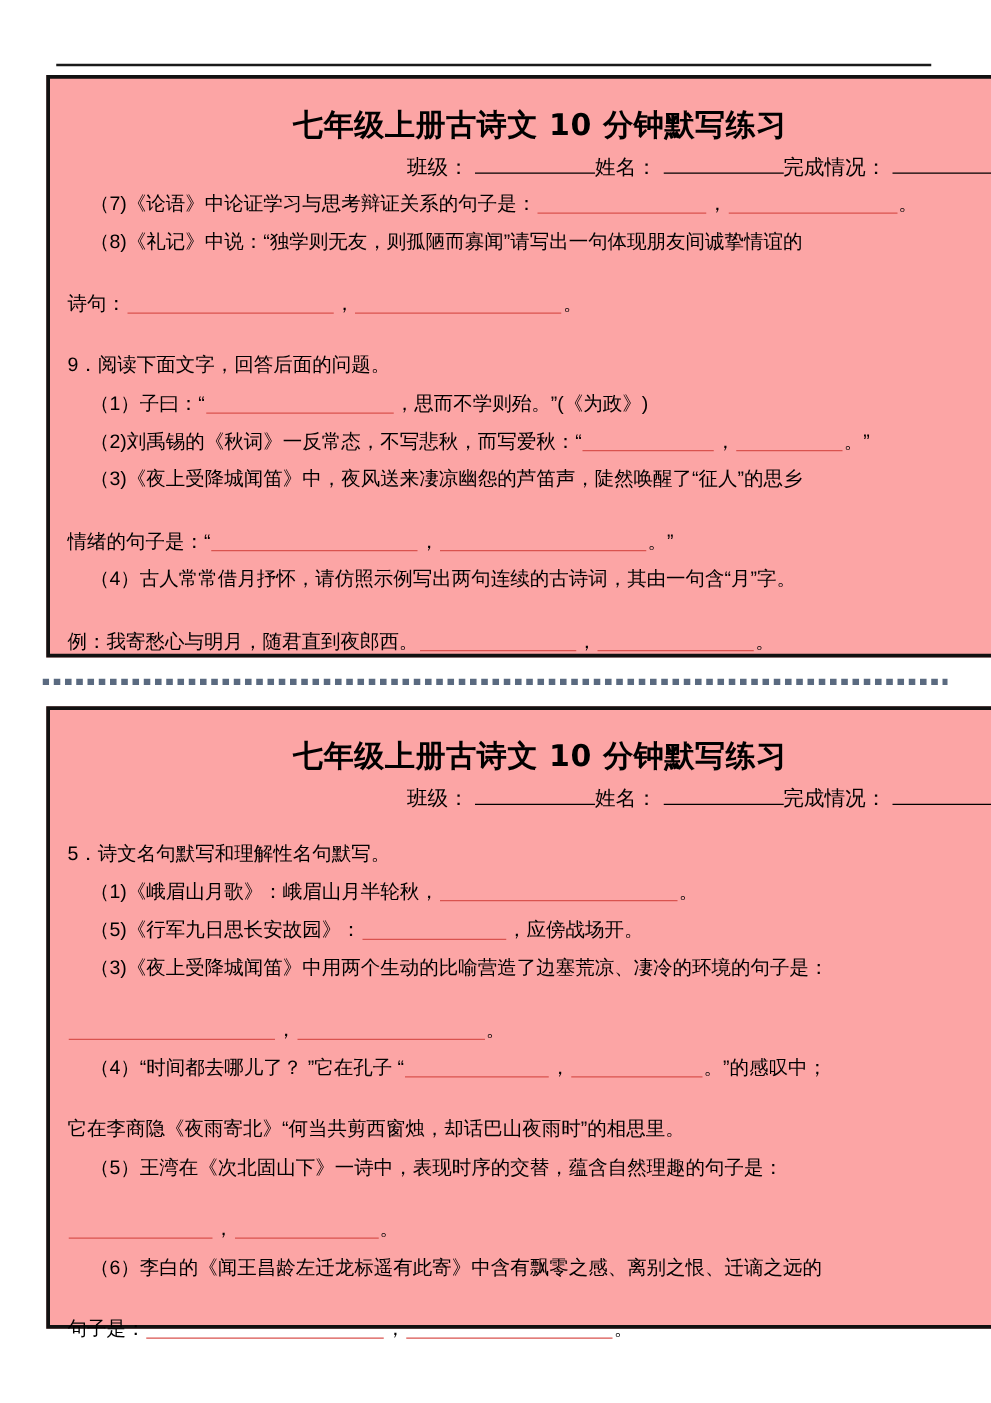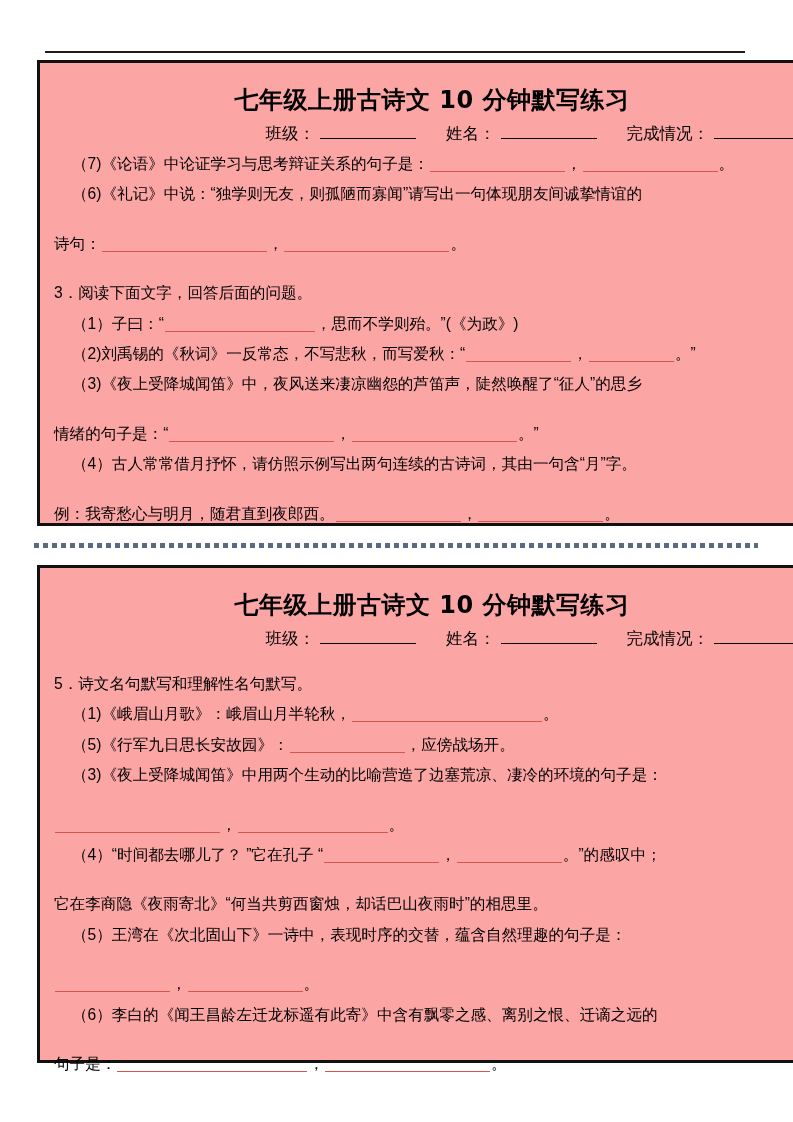--- a/index.html
+++ b/index.html
@@ -62,21 +62,21 @@
     gap: 0;
     font-size: 16.5px;
     margin: 8px 0 4px 0;
     padding-left: 18px;
   }
   .meta-field {
     display: inline-flex;
     align-items: baseline;
     white-space: nowrap;
   }
-  .meta-field + .meta-field { margin-left: 30px; }
+  .meta-field + .meta-field { }
   .meta-label { font-size: 16.5px; }
   .meta-blank {
     display: inline-block;
     border-bottom: 1.6px solid #000;
     height: 15px;
     margin-left: 5px;
   }
   .mb-class { width: 96px; }
   .mb-name  { width: 96px; }
   .mb-done  { width: 96px; }
@@ -145,25 +145,25 @@
       <span class="meta-field">
         <span class="meta-label">完成情况：</span>
         <span class="meta-blank mb-done"></span>
       </span>
     </div>
 
     <div class="body-text">
 
       <p class="q indent"><span>（7)《论语》中论证学习与思考辩证关系的句子是：</span><span class="blank w135"></span><span>，</span><span class="blank w135"></span><span>。</span></p>
 
-      <p class="q indent"><span>（6)《礼记》中说：“独学则无友，则孤陋而寡闻”请写出一句体现朋友间诚挚情谊的</span></p>
+      <p class="q indent"><span>（8)《礼记》中说：“独学则无友，则孤陋而寡闻”请写出一句体现朋友间诚挚情谊的</span></p>
 
       <p class="q flush"><span>诗句：</span><span class="blank w165"></span><span>，</span><span class="blank w165"></span><span>。</span></p>
 
-      <p class="q flush"><span>3．阅读下面文字，回答后面的问题。</span></p>
+      <p class="q flush"><span>9．阅读下面文字，回答后面的问题。</span></p>
 
       <p class="q indent"><span>（1）子曰：“</span><span class="blank w150"></span><span>，思而不学则殆。”(《为政》)</span></p>
 
       <p class="q indent"><span>（2)刘禹锡的《秋词》一反常态，不写悲秋，而写爱秋：“</span><span class="blank w105"></span><span>，</span><span class="blank w85"></span><span>。”</span></p>
 
       <p class="q indent"><span>（3)《夜上受降城闻笛》中，夜风送来凄凉幽怨的芦笛声，陡然唤醒了“征人”的思乡</span></p>
 
       <p class="q flush"><span>情绪的句子是：“</span><span class="blank w165"></span><span>，</span><span class="blank w165"></span><span>。”</span></p>
 
       <p class="q indent"><span>（4）古人常常借月抒怀，请仿照示例写出两句连续的古诗词，其由一句含“月”字。</span></p>

